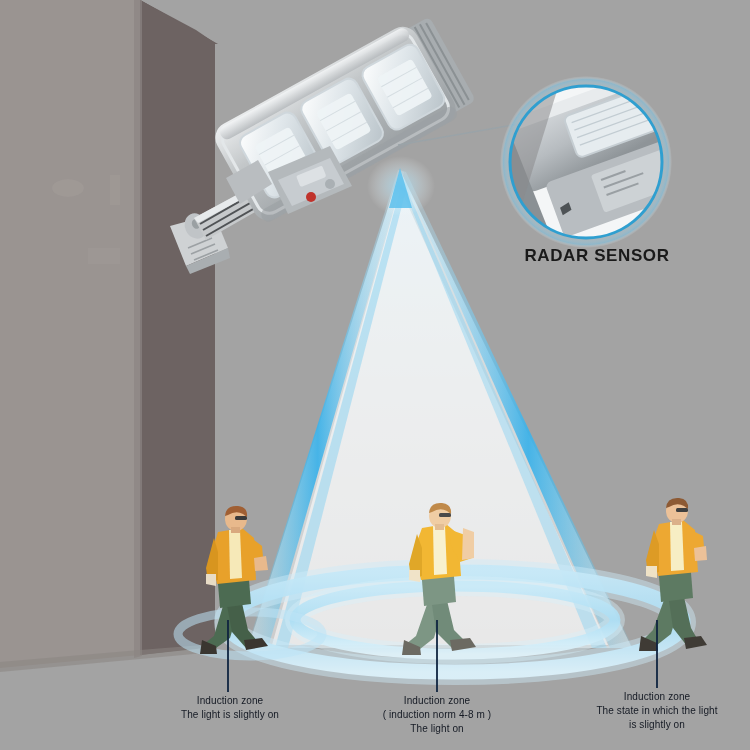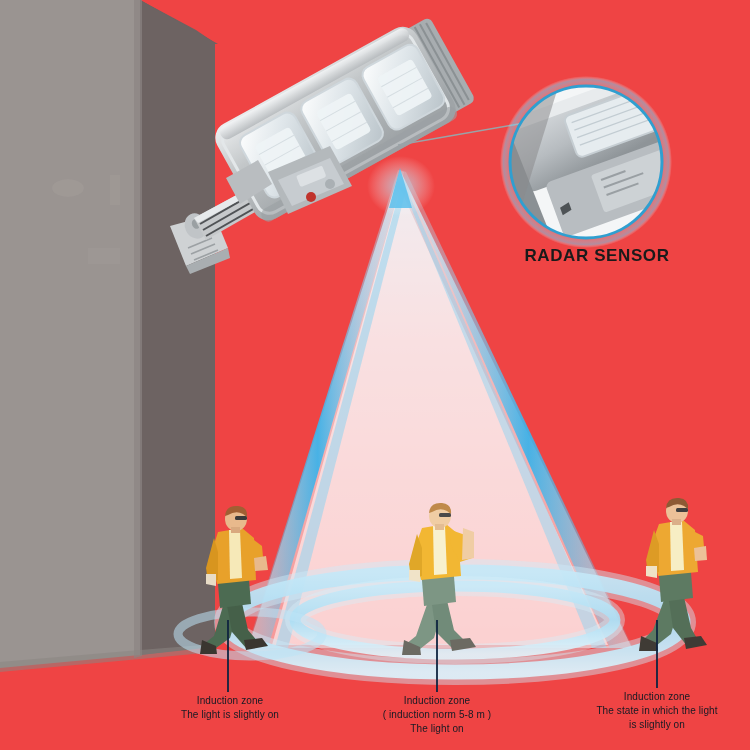--- a/index.html
+++ b/index.html
@@ -6,21 +6,21 @@
   html, body {
     margin: 0;
     padding: 0;
     background: #ffffff;
   }
   #scene {
     position: relative;
     width: 750px;
     height: 750px;
     overflow: hidden;
-    background: #ef4444;
+    background: #a3a3a3;
     font-family: "Liberation Sans", sans-serif;
   }
   #scene svg.layer {
     position: absolute;
     left: 0;
     top: 0;
     width: 750px;
     height: 750px;
   }
   .cap {
@@ -343,21 +343,21 @@
 
   <div id="radar-label">RADAR SENSOR</div>
 
   <div class="cap" style="left:150px; top:694px; width:160px;">
     <span class="cap-line">Induction zone</span>
     <span class="cap-line">The light is slightly on</span>
   </div>
 
   <div class="cap" style="left:357px; top:694px; width:160px;">
     <span class="cap-line">Induction zone</span>
-    <span class="cap-line">( induction norm 5-8 m )</span>
+    <span class="cap-line">( induction norm 4-8 m )</span>
     <span class="cap-line">The light on</span>
   </div>
 
   <div class="cap" style="left:562px; top:690px; width:190px;">
     <span class="cap-line">Induction zone</span>
     <span class="cap-line">The state in which the light</span>
     <span class="cap-line">is slightly on</span>
   </div>
 
 </div>

